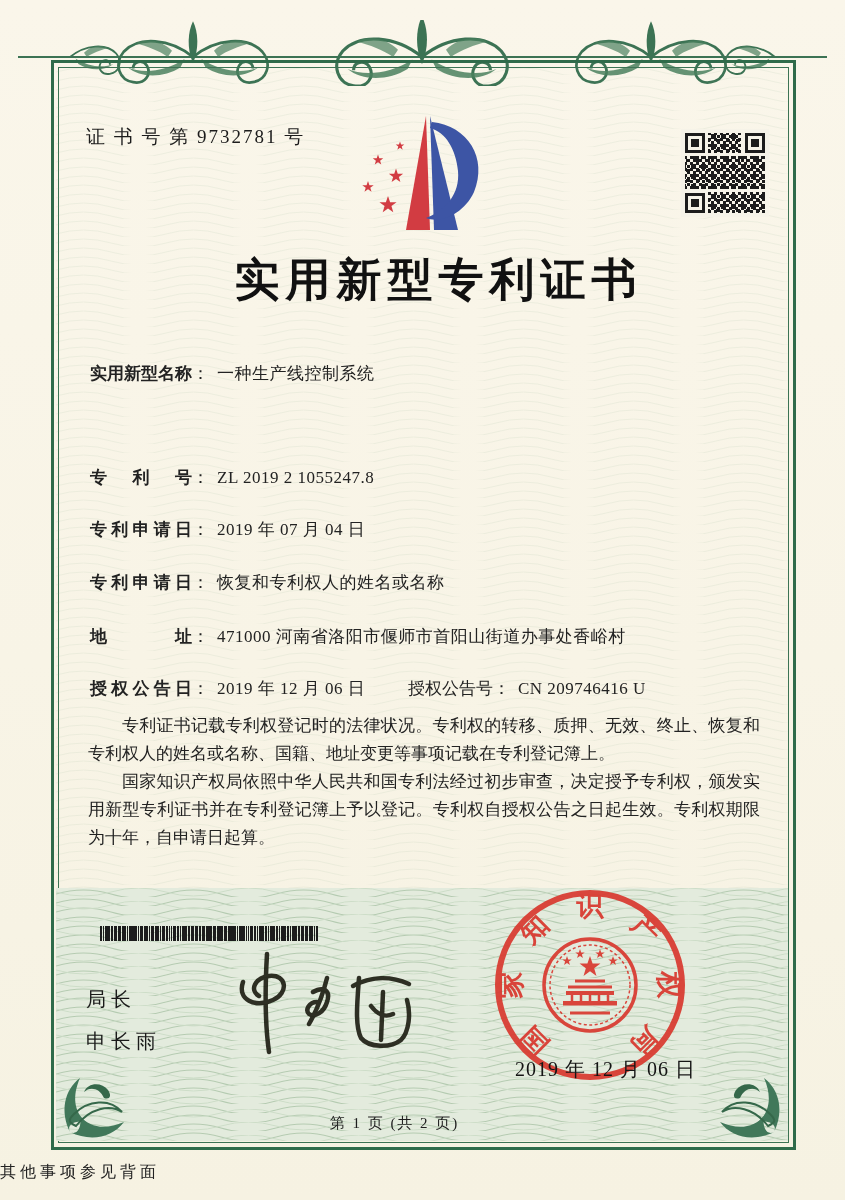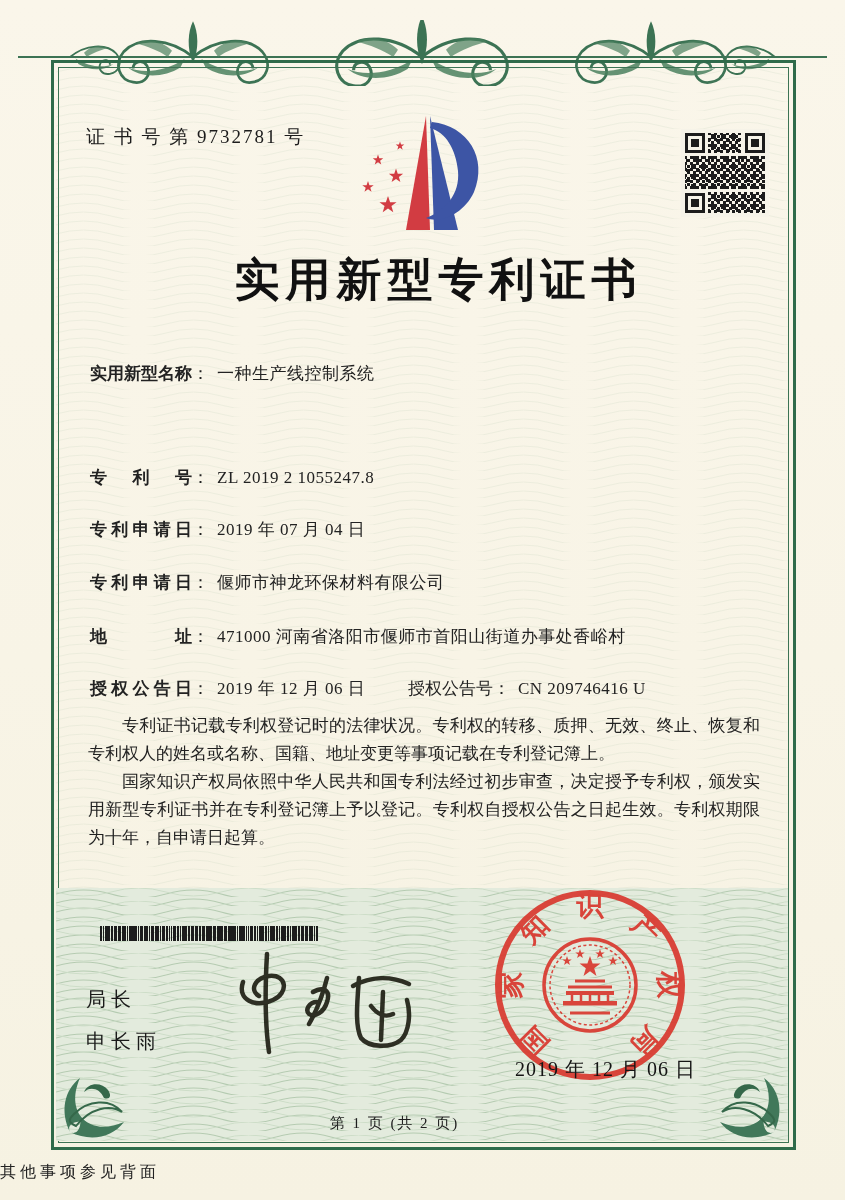--- a/index.html
+++ b/index.html
@@ -152,21 +152,21 @@
   <div class="abs field-row" style="top:362px">
     <span class="flabel">实用新型名称</span><span class="fcolon">：</span><span class="fvalue">一种生产线控制系统</span>
   </div>
   <div class="abs field-row" style="top:466px">
     <span class="flabel">专利号</span><span class="fcolon">：</span><span class="fvalue">ZL 2019 2 1055247.8</span>
   </div>
   <div class="abs field-row" style="top:518px">
     <span class="flabel">专利申请日</span><span class="fcolon">：</span><span class="fvalue">2019 年 07 月 04 日</span>
   </div>
   <div class="abs field-row" style="top:571px">
-    <span class="flabel">专利申请日</span><span class="fcolon">：</span><span class="fvalue">偃师市神龙环保材料有限公司</span>
+    <span class="flabel">专利申请日</span><span class="fcolon">：</span><span class="fvalue">恢复和专利权人的姓名或名称</span>
   </div>
   <div class="abs field-row" style="top:625px">
     <span class="flabel">地址</span><span class="fcolon">：</span><span class="fvalue">471000 河南省洛阳市偃师市首阳山街道办事处香峪村</span>
   </div>
 
   <div class="abs field-row" style="top:677px">
     <span class="flabel">授权公告日</span><span class="fcolon">：</span><span class="fvalue">2019 年 12 月 06 日</span>
     <span class="grant-second">
       <span>授权公告号</span><span class="fcolon">：</span><span class="fvalue">CN 209746416 U</span>
     </span>

